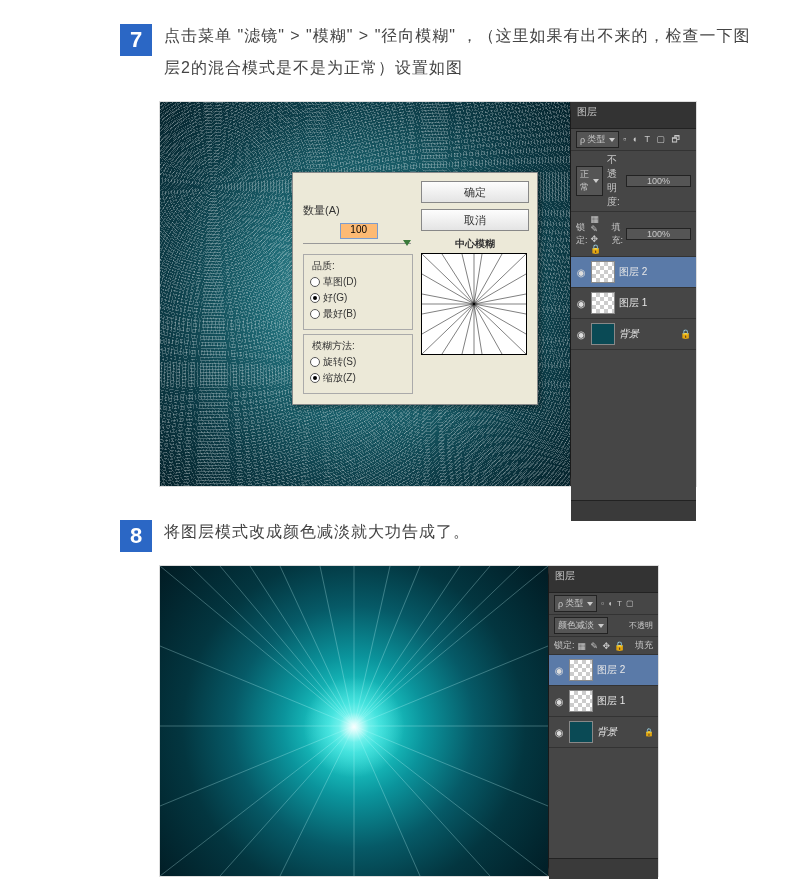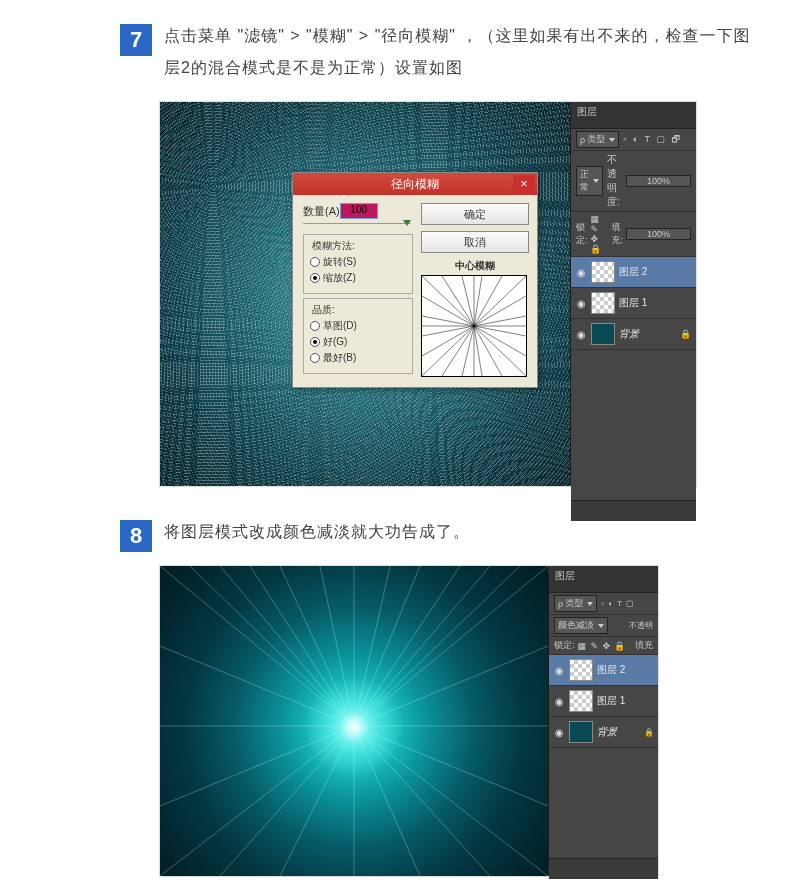--- a/index.html
+++ b/index.html
@@ -82,21 +82,21 @@
   }
   .dlg-close {
     position: absolute; right:2px; top:2px;
     width: 22px; height:18px;
     background: #c9302c;
     color:#fff; font-size:12px; line-height:18px; text-align:center;
   }
   .dlg-body { padding: 8px 8px 10px 10px; display:flex; gap:8px; }
   .dlg-left { flex:1; }
   .amount-row { display:flex; align-items:center; gap:0; margin-bottom:4px;}
-  .amount-input { width:36px; height:14px; border:1px solid #7a9ccf; background:#be185d; color:#000; font-size:10px; text-align:center;}
+  .amount-input { width:36px; height:14px; border:1px solid #7a9ccf; background:#fdba74; color:#000; font-size:10px; text-align:center;margin-top:42px;}
   .slider { height:1px; background:#999; margin:4px 2px 10px 0; position:relative;}
   .slider::after{content:"";position:absolute;right:0;top:-3px;width:0;height:0;border-left:4px solid transparent;border-right:4px solid transparent;border-top:6px solid #3a7a3a;}
   .fieldset { border:1px solid #aaa; padding:4px 6px 6px 6px; margin-top:4px;}
   .fieldset-title { font-size:10px; background:#ece9d8; display:inline-block; padding:0 2px; margin-top:-10px;}
   .radio-row { display:flex; align-items:center; gap:3px; font-size:10px; margin:2px 0;}
   .radio { width:8px;height:8px;border-radius:50%; border:1px solid #555; display:inline-block; background:#fff;}
   .radio.sel::after{content:"";display:block;width:4px;height:4px;border-radius:50%;background:#000;margin:2px;}
   .dlg-right { width:108px; }
   .dlg-btn { height:20px; border:1px solid #888; background:linear-gradient(#fdfdfd,#e4e4e4); text-align:center; line-height:20px; font-size:11px; margin-bottom:6px;}
   .preview-label{font-size:10px;text-align:center;margin:2px 0;font-weight:bold;}
@@ -155,57 +155,53 @@
   <div class="step-num">7</div>
   <div class="step-text">点击菜单 "滤镜" &gt; "模糊" &gt; "径向模糊" ，（这里如果有出不来的，检查一下图层2的混合模式是不是为正常）设置如图</div>
 </div>
 
 <div class="shot shot7">
 
   <div class="canvas7">
     <div class="noise-overlay"></div>
 
     <div class="dialog">
-      <div class="dlg-title">
-        <span>径向模糊</span>
-        <div class="dlg-close">×</div>
-      </div>
       <div class="dlg-body">
         <div class="dlg-left">
           <div class="amount-row">
             <span>数量(A)</span>
             <span class="amount-input">100</span>
           </div>
           <div class="slider"></div>
 
           <div class="fieldset">
+            <div class="fieldset-title">品质:</div>
+            <div class="radio-row">
+                <span class="radio"></span>
+                <span>草图(D)</span>
+              </div>
+            <div class="radio-row">
+                <span class="radio sel"></span>
+                <span>好(G)</span>
+              </div>
+            <div class="radio-row">
+                <span class="radio"></span>
+                <span>最好(B)</span>
+              </div>
+          </div>
+
+          <div class="fieldset">
             <div class="fieldset-title">模糊方法:</div>
             <div class="radio-row">
                 <span class="radio"></span>
                 <span>旋转(S)</span>
               </div>
             <div class="radio-row">
                 <span class="radio sel"></span>
                 <span>缩放(Z)</span>
-              </div>
-          </div>
-
-          <div class="fieldset">
-            <div class="fieldset-title">品质:</div>
-            <div class="radio-row">
-                <span class="radio"></span>
-                <span>草图(D)</span>
-              </div>
-            <div class="radio-row">
-                <span class="radio sel"></span>
-                <span>好(G)</span>
-              </div>
-            <div class="radio-row">
-                <span class="radio"></span>
-                <span>最好(B)</span>
               </div>
           </div>
         </div>
         <div class="dlg-right">
           <div class="dlg-btn">确定</div>
           <div class="dlg-btn">取消</div>
           <div class="preview-label">中心模糊</div>
           <div class="preview-box">
             <svg viewBox="0 0 104 100">
               <g stroke="#000" stroke-width="0.5">

